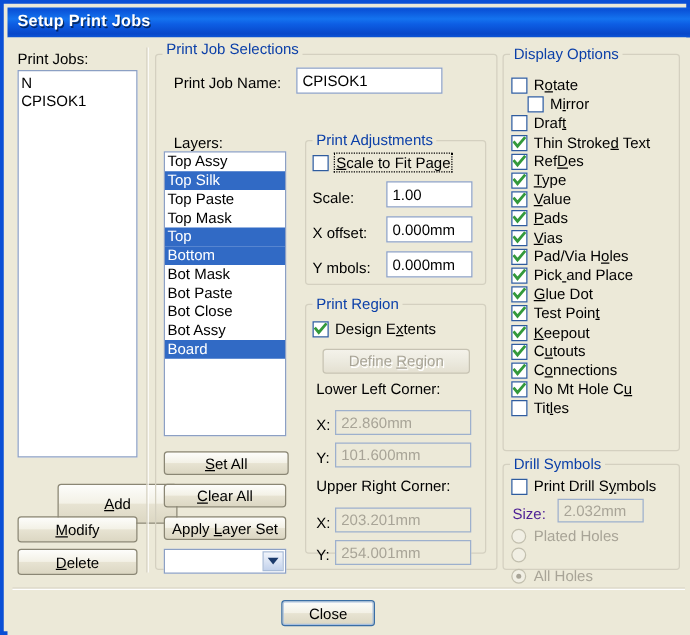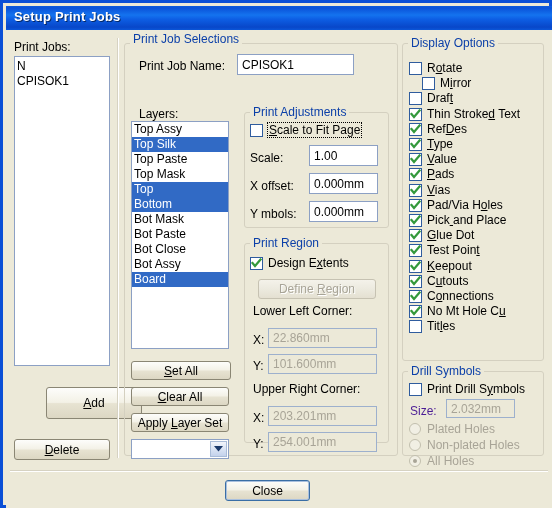--- a/index.html
+++ b/index.html
@@ -250,20 +250,23 @@
 
       <div class="listbox" style="left:8px; top:26px; width:96px; height:310px;">
         <div id="print-jobs-items" style="padding-top:2px;">
             <div class="list-item">N</div>
             <div class="list-item">CPISOK1</div>
           </div>
       </div>
 
       <div class="btn" style="left:8px; top:357px; width:96px; height:32px;margin-left:32px;">
         <span><u class="mn">A</u>dd</span>
+      </div>
+      <div class="btn" style="left:8px; top:383px; width:96px; height:21px;">
+        <span><u class="mn">M</u>odify</span>
       </div>
       <div class="btn" style="left:8px; top:409px; width:96px; height:21px;">
         <span><u class="mn">D</u>elete</span>
       </div>
 
       <div class="vsep" style="left:111px; top:8px; height:420px;"></div>
 
       <div class="group" style="left:118px; top:13px; width:274px; height:413px;"></div>
       <div class="group-title" style="left:124px; top:2px;">Print Job Selections</div>
 
@@ -501,31 +504,30 @@
       <div class="lbl lbl-dim" style="left:404px; top:374px;">Size:</div>
       <div class="field disabled" style="left:440px; top:369px; width:69px; height:19px; line-height:18px;">2.032mm</div>
 
       <div id="drill-options-items">
           <div class="radio-row" style="left: 403px; top: 392px;">
             <span class="radio-box"></span>
             <span>Plated Holes</span>
           </div>
           <div class="radio-row" style="left: 403px; top: 408px;">
             <span class="radio-box"></span>
-            <span>Non-plated Holes</span>
           </div>
           <div class="radio-row" style="left: 403px; top: 424px;">
             <span class="radio-box">
               <span class="radio-dot"></span>
             </span>
             <span>All Holes</span>
           </div>
         </div>
 
       <div class="hsep" style="left:4px; top:440px; width:538px;"></div>
 
-      <div class="btn default" style="left:219px; top:450px; width:85px; height:21px;">
+      <div class="btn default" style="left:219px; top:450px; width:75px; height:21px;">
         <span>Close</span>
       </div>
 
     </div>
   </div>
 </div>
 
 </body></html>

